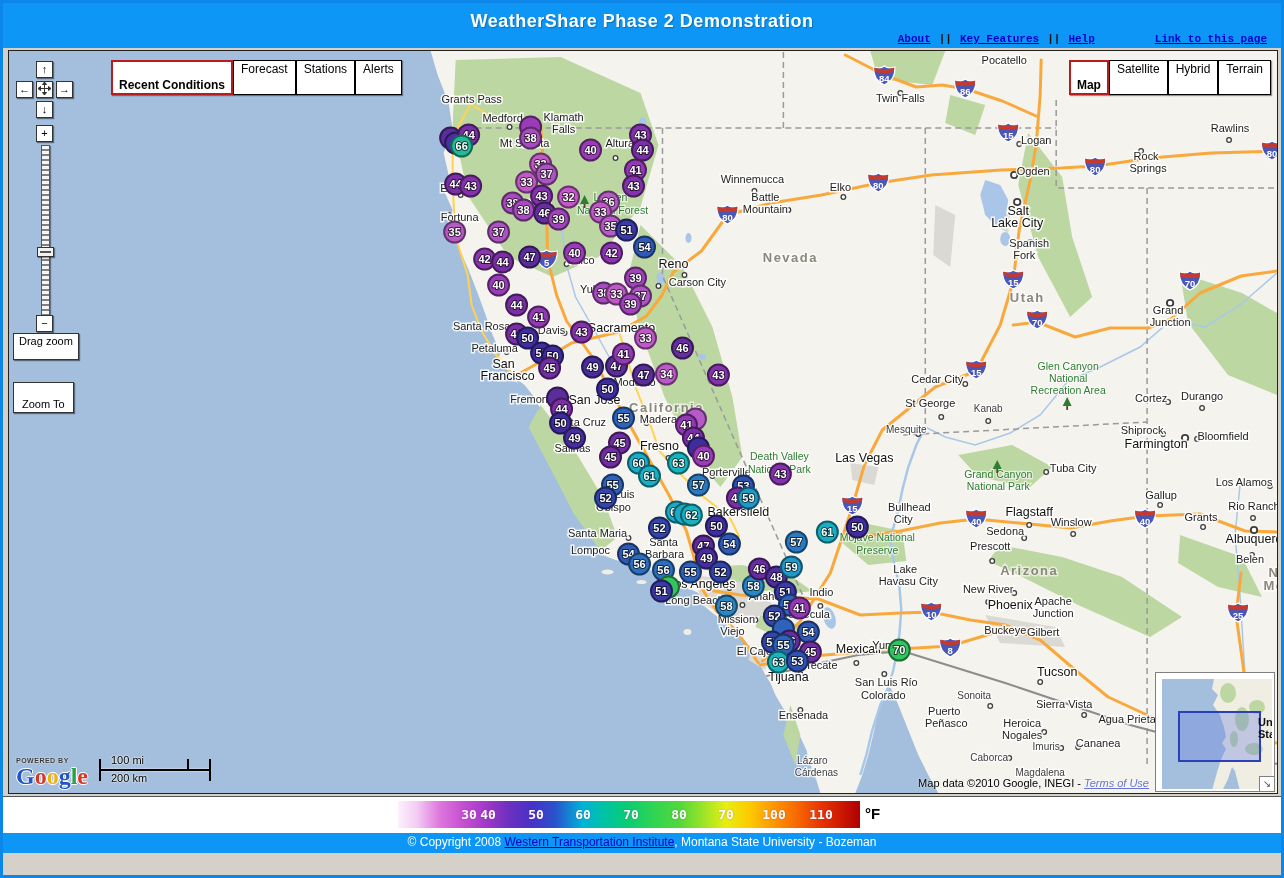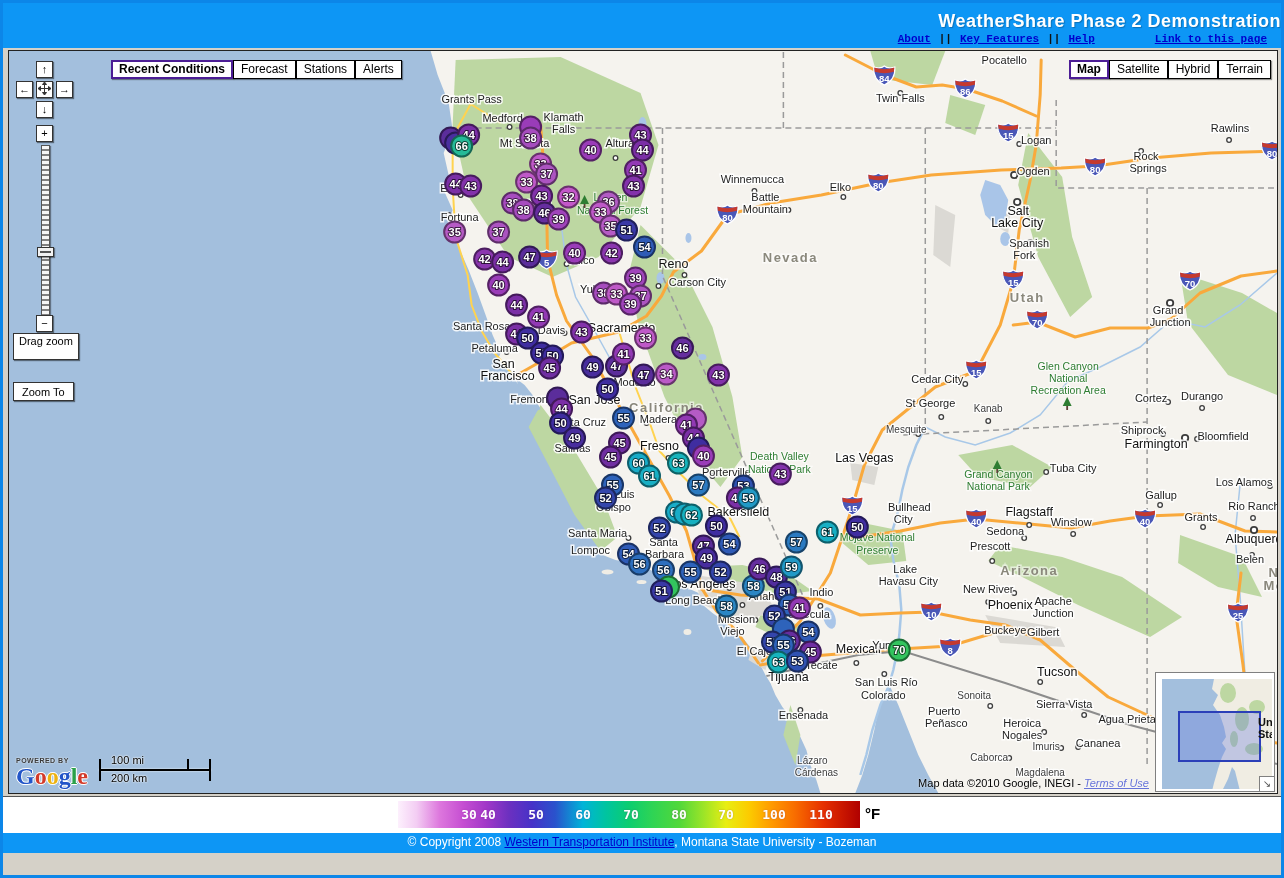--- a/index.html
+++ b/index.html
@@ -1,19 +1,19 @@
 <!DOCTYPE html>
 <html><head>
 <meta charset="utf-8">
 <style>
   html,body{margin:0;padding:0;background:#9b9b9b;font-family:"Liberation Sans",sans-serif;}
   .page{position:relative;width:1284px;height:878px;box-sizing:border-box;border:3px solid #0c86e8;background:#d5d1c8;overflow:hidden;}
   
   .header{position:relative;height:45px;background:#0d96f5;}
-  .header .title{position:absolute;left:0;right:0;top:8px;text-align:right;color:#fff;font-size:18px;font-weight:bold;letter-spacing:.5px;text-shadow:1px 1px 1px rgba(0,0,0,.25);}
+  .header .title{position:absolute;left:0;right:0;top:8px;text-align:center;color:#fff;font-size:18px;font-weight:bold;letter-spacing:.5px;text-shadow:1px 1px 1px rgba(0,0,0,.25);}
   .header .links{position:absolute;right:14px;bottom:3px;font-size:11px;font-weight:bold;white-space:nowrap;font-family:Liberation Mono, monospace;}
   .header .links a{color:#0000cc;text-decoration:underline;cursor:pointer;}
   .header .links .sep{color:#111;margin:0 8px;font-weight:bold;}
   .header .links .gap{display:inline-block;width:60px;}
   
   .subheader{height:25px;line-height:24px;background:#ebebeb;border-top:1px solid #fff;border-bottom:2px solid #151515;text-align:center;font-size:15px;font-weight:bold;color:#000;}
   
   .map-wrap{position:relative;margin:2px 5px;width:1268px;height:742px;border:1px solid #222;background:#a3bfdd;overflow:hidden;}
   .map-wrap svg.basemap{position:absolute;left:0;top:0;width:100%;height:100%;}
   text{font-family:"Liberation Sans",sans-serif;}
@@ -23,21 +23,21 @@
   .lbl-st{font-size:13px;font-weight:bold;letter-spacing:1.5px;fill:#8a887c;paint-order:stroke;stroke:rgba(255,255,255,.6);stroke-width:3px;}
   .lbl-p{font-size:10.5px;fill:#2e7d32;paint-order:stroke;stroke:rgba(255,255,255,.6);stroke-width:2.5px;}
   .mkr-txt{font-size:11px;font-weight:bold;fill:#fff;paint-order:stroke;stroke:rgba(0,0,0,.65);stroke-width:2px;}
   .shield-txt{font-size:9.5px;font-weight:bold;fill:#fff;}
   
   .wbtn{position:absolute;box-sizing:border-box;background:#fff;border:1px solid #333;box-shadow:1px 1px 1px rgba(0,0,0,.45);text-align:center;font-size:11px;color:#000;cursor:pointer;}
   .panbtn{width:17px;height:17px;line-height:15px;font-size:11px;}
   
   .btnrow{position:absolute;display:flex;}
   .btnrow .tb{box-sizing:border-box;background:#fff;border:1px solid #000;box-shadow:1px 1px 1px rgba(0,0,0,.4);font-size:12px;padding:1px 7px 2px;white-space:nowrap;cursor:pointer;}
-  .btnrow .tb.sel{font-weight:bold;border:2px solid #4c1d95;padding:0 6px 1px;}
+  .btnrow .tb.sel{font-weight:bold;border:2px solid #b91c1c;padding:16px 6px 1px;}
   .tabs{left:102px;top:9px;}
   .maptype{right:6px;top:9px;}
   
   .slider{position:absolute;left:32px;top:94px;width:9px;height:171px;box-sizing:border-box;border:1px solid #555;background:repeating-linear-gradient(to bottom,#f6f6f6 0 3px,#808080 3px 5px);box-shadow:1px 1px 1px rgba(0,0,0,.4);}
   .handle{position:absolute;left:28px;top:196px;width:17px;height:10px;box-sizing:border-box;background:#f2f2f2;border:1px solid #333;box-shadow:1px 1px 1px rgba(0,0,0,.4);}
   .handle::after{content:"";display:block;margin:3px 2px;border-top:2px solid #555;}
   
   .glogo{position:absolute;left:7px;bottom:5px;line-height:1;cursor:pointer;}
   .glogo .pb{font-size:7px;color:#3a3a3a;letter-spacing:.5px;font-weight:bold;text-shadow:0 0 2px #fff;}
   .glogo .word{font-family:"Liberation Serif",serif;font-size:24px;font-weight:bold;text-shadow:0 1px 0 #fff,1px 0 0 #fff,-1px 0 0 #fff,0 -1px 0 #fff;}
@@ -935,21 +935,21 @@
           </g>
         </svg>
     </div>
     <div class="wbtn panbtn" style="left:47px;top:30px;">→</div>
     <div class="wbtn panbtn" style="left:27px;top:50px;">↓</div>
     <div class="wbtn panbtn" style="left:27px;top:74px;">+</div>
     <div class="slider"></div>
     <div class="handle"></div>
     <div class="wbtn panbtn" style="left:27px;top:264px;">−</div>
     <div class="wbtn" style="left:4px;top:282px;padding:1px 5px 12px;">Drag zoom</div>
-    <div class="wbtn" style="left:4px;top:331px;padding:3px 8px 2px;">Zoom To</div>
+    <div class="wbtn" style="left:4px;top:331px;padding:15px 8px 2px;">Zoom To</div>
 
     <div class="glogo">
       <div class="pb">POWERED BY</div>
       <div class="word" id="glogo-word"><span style="color: rgb(34, 85, 200);">G</span><span style="color: rgb(211, 58, 42);">o</span><span style="color: rgb(237, 178, 17);">o</span><span style="color: rgb(34, 85, 200);">g</span><span style="color: rgb(42, 160, 74);">l</span><span style="color: rgb(211, 58, 42);">e</span></div>
     </div>
 
     <div class="scale">
       <span class="t">100 mi</span>
       <div class="ln"></div>
         <div class="tk0"></div>

